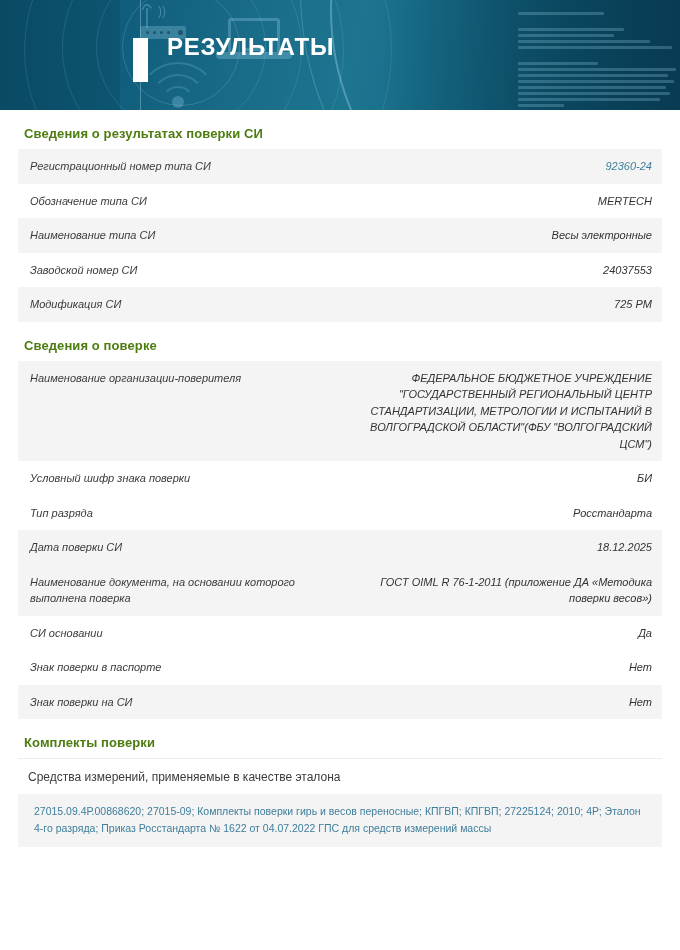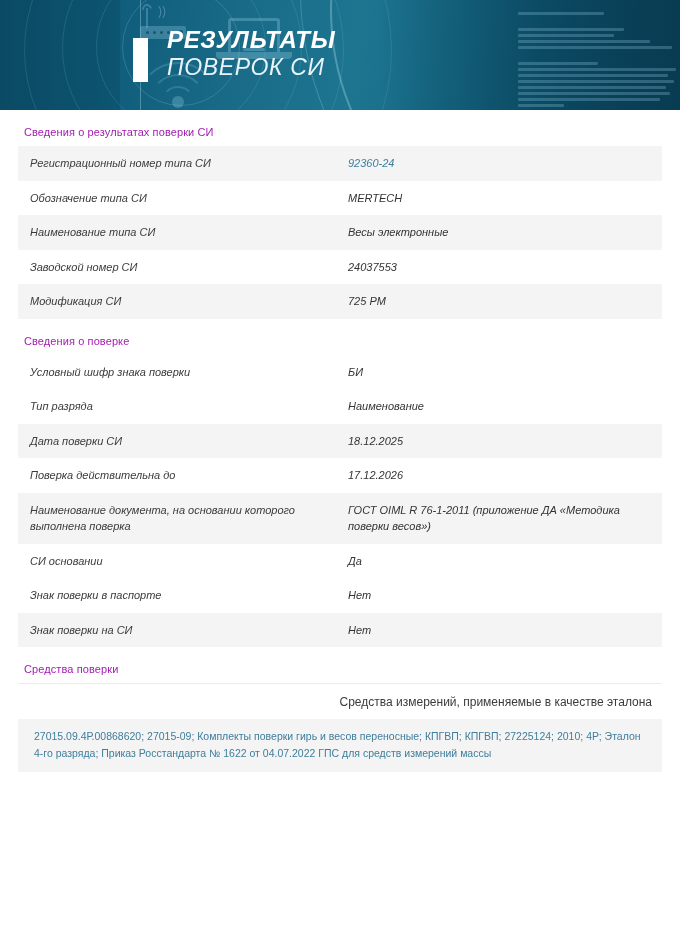--- a/index.html
+++ b/index.html
@@ -147,23 +147,22 @@
     position: absolute; left: 140px; top: 0; width: 1px; height: 110px;
     background: rgba(190,230,250,0.35);
   }
   .accent-bar {
     position: absolute; left: 133px; top: 38px;
     width: 15px; height: 44px;
     background: #ffffff;
   }
 
   .banner-title {
-    position: absolute; left: 167px; top: 27px;
+    position: absolute; left: 167px; top: 34px;
     line-height: 1.08;
-    font-style: italic;
   }
   .banner-title .l1 {
     display: block;
     font-size: 24px;
     font-weight: bold;
     color: #ffffff;
     letter-spacing: 0.8px;
   }
   .banner-title .l2 {
     display: block;
@@ -183,50 +182,50 @@
     margin-bottom: 3px;
     border-radius: 1px;
   }
   .ghost-gap { height: 7px !important; background: none !important; }
 
   
   .content { padding: 0 18px; }
 
   h2.section-title {
     margin: 16px 0 8px 6px;
-    font-size: 11px;
-    font-weight: normal;
-    color: #a21caf;
+    font-size: 13px;
+    font-weight: bold;
+    color: #4d7c0f;
     letter-spacing: 0.1px;
   }
 
   table.kv {
     width: 100%;
     border-collapse: collapse;
     table-layout: fixed;
     font-style: italic;
   }
   table.kv tr.shade { background: #f4f4f4; }
   table.kv td {
     padding: 9px 10px 9px 12px;
     font-size: 11px;
     line-height: 1.5;
     vertical-align: top;
     color: #3b3b3b;
   }
   table.kv td.k { width: 318px; }
-  table.kv td.v { color: #333; }
+  table.kv td.v { color: #333; text-align: right; }
   a.reg-link {
     color: #3f7e9b;
     text-decoration: none;
   }
 
   
   .means-head {
-    text-align: right;
+    text-align: left;
     font-size: 12px;
     color: #3b3b3b;
     padding: 11px 10px 10px;
     background: #ffffff;
   }
   .means-row {
     background: #f4f4f4;
     padding: 9px 16px 10px;
     font-size: 10.5px;
     line-height: 1.62;
@@ -267,21 +266,20 @@
   <div class="wifi-arc wf1"></div>
   <div class="wifi-arc wf2"></div>
   <div class="wifi-arc wf3"></div>
   <div class="wifi-dot"></div>
 
   <div class="accent-line"></div>
   <div class="accent-bar"></div>
 
   <div class="banner-title">
     <span class="l1">РЕЗУЛЬТАТЫ</span>
-    <span class="l2">ПОВЕРОК СИ</span>
   </div>
 
   <div class="banner-dark-right"></div>
   <div class="ghost-text">
     <i style="width:86px"></i>
     <i class="ghost-gap"></i>
     <i style="width:106px"></i>
     <i style="width:96px"></i>
     <i style="width:132px"></i>
     <i style="width:154px"></i>
@@ -322,56 +320,56 @@
       <tr class="shade">
         <td class="k">Модификация СИ</td>
         <td class="v">725 PM</td>
       </tr>
     </tbody>
   </table>
 
   <h2 class="section-title">Сведения о поверке</h2>
   <table class="kv">
     <tbody>
+      <tr class="shade">
+        <td class="k">Наименование организации-поверителя</td>
+        <td class="v">ФЕДЕРАЛЬНОЕ БЮДЖЕТНОЕ УЧРЕЖДЕНИЕ "ГОСУДАРСТВЕННЫЙ РЕГИОНАЛЬНЫЙ ЦЕНТР СТАНДАРТИЗАЦИИ, МЕТРОЛОГИИ И ИСПЫТАНИЙ В ВОЛГОГРАДСКОЙ ОБЛАСТИ"(ФБУ "ВОЛГОГРАДСКИЙ ЦСМ")</td>
+      </tr>
       <tr>
         <td class="k">Условный шифр знака поверки</td>
         <td class="v">БИ</td>
       </tr>
       <tr>
         <td class="k">Тип разряда</td>
-        <td class="v">Наименование</td>
+        <td class="v">Росстандарта</td>
       </tr>
       <tr class="shade">
         <td class="k">Дата поверки СИ</td>
         <td class="v">18.12.2025</td>
       </tr>
-      <tr>
-        <td class="k">Поверка действительна до</td>
-        <td class="v">17.12.2026</td>
-      </tr>
       <tr class="shade">
         <td class="k">Наименование документа, на основании которого выполнена поверка</td>
         <td class="v">ГОСТ OIML R 76-1-2011 (приложение ДА «Методика поверки весов»)</td>
       </tr>
       <tr>
         <td class="k">СИ основании</td>
         <td class="v">Да</td>
       </tr>
       <tr>
         <td class="k">Знак поверки в паспорте</td>
         <td class="v">Нет</td>
       </tr>
       <tr class="shade">
         <td class="k">Знак поверки на СИ</td>
         <td class="v">Нет</td>
       </tr>
     </tbody>
   </table>
 
-  <h2 class="section-title">Средства поверки</h2>
+  <h2 class="section-title">Комплекты поверки</h2>
   <div>
     <div class="divider-line"></div>
     <div class="means-head">Средства измерений, применяемые в качестве эталона</div>
     <div class="means-row">27015.09.4Р.00868620; 27015-09; Комплекты поверки гирь и весов переносные; КПГВП; КПГВП; 27225124; 2010; 4Р; Эталон 4-го разряда; Приказ Росстандарта № 1622 от 04.07.2022 ГПС для средств измерений массы</div>
 
   </div>
 
 </div>
 
 </body></html>

